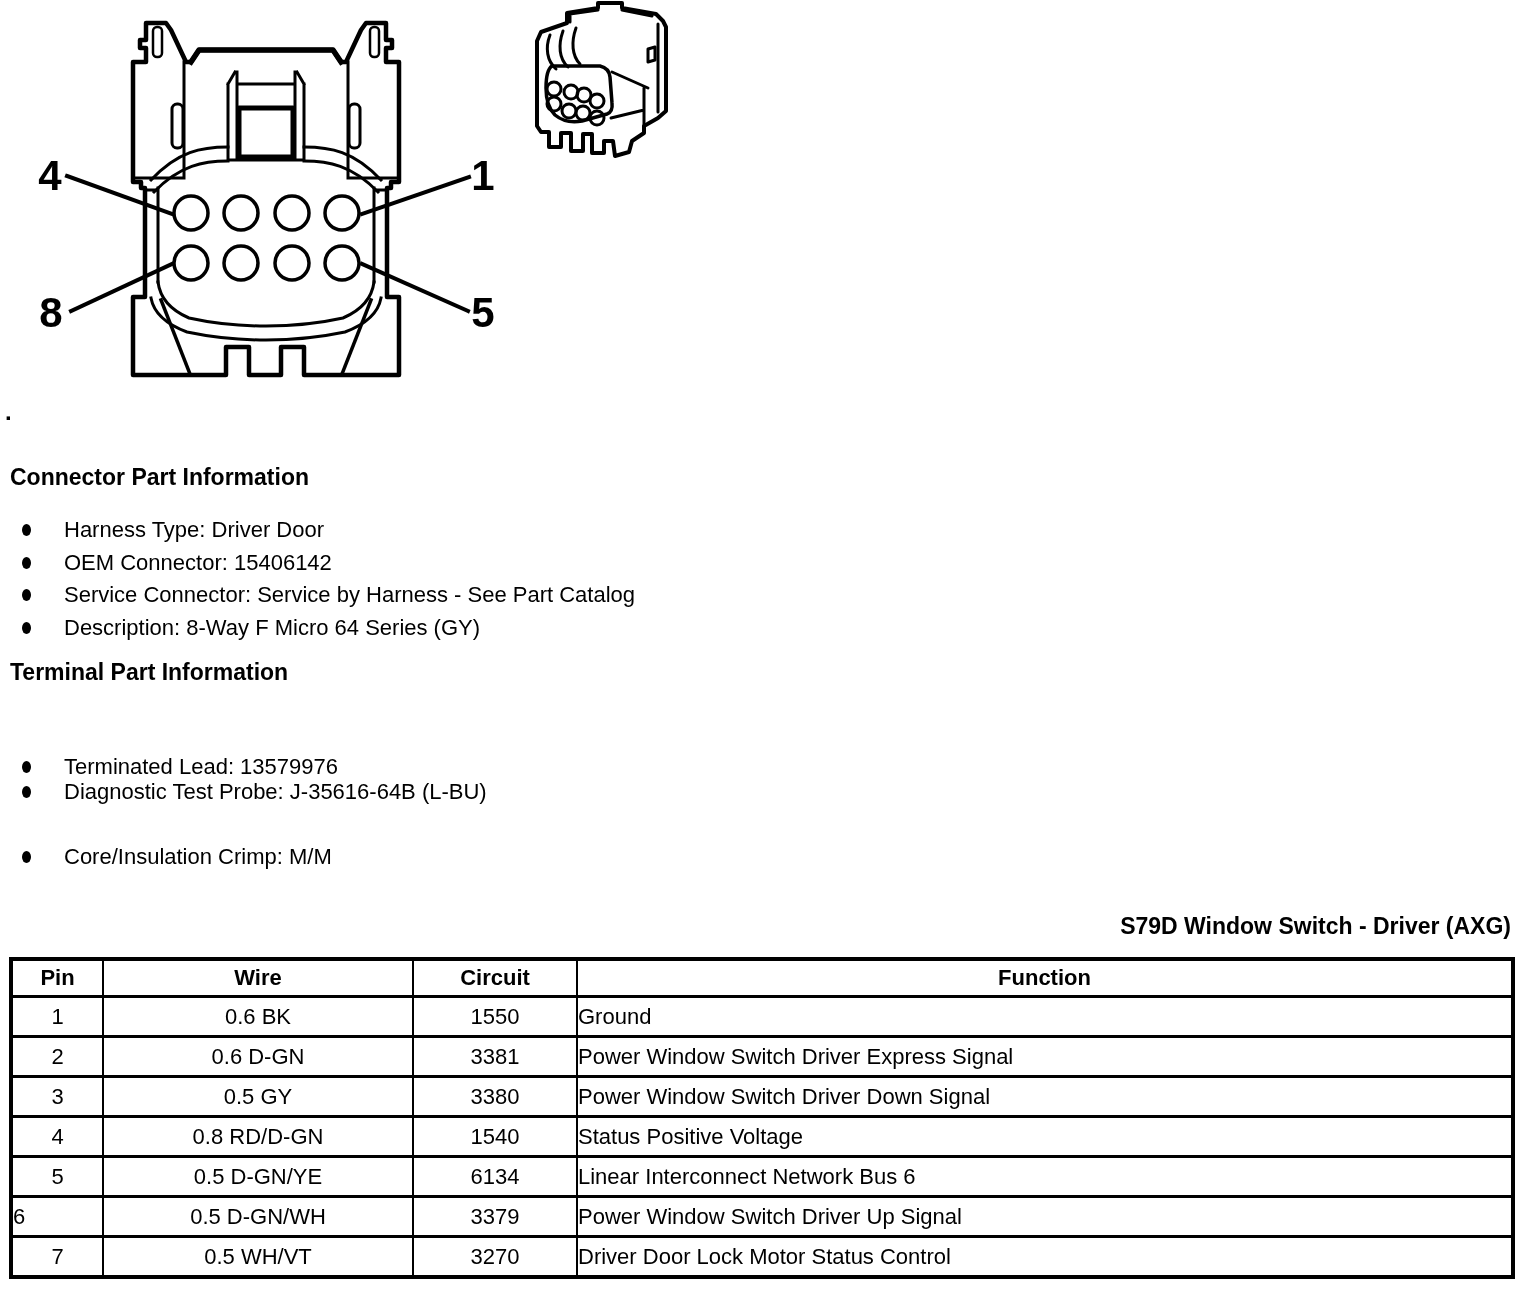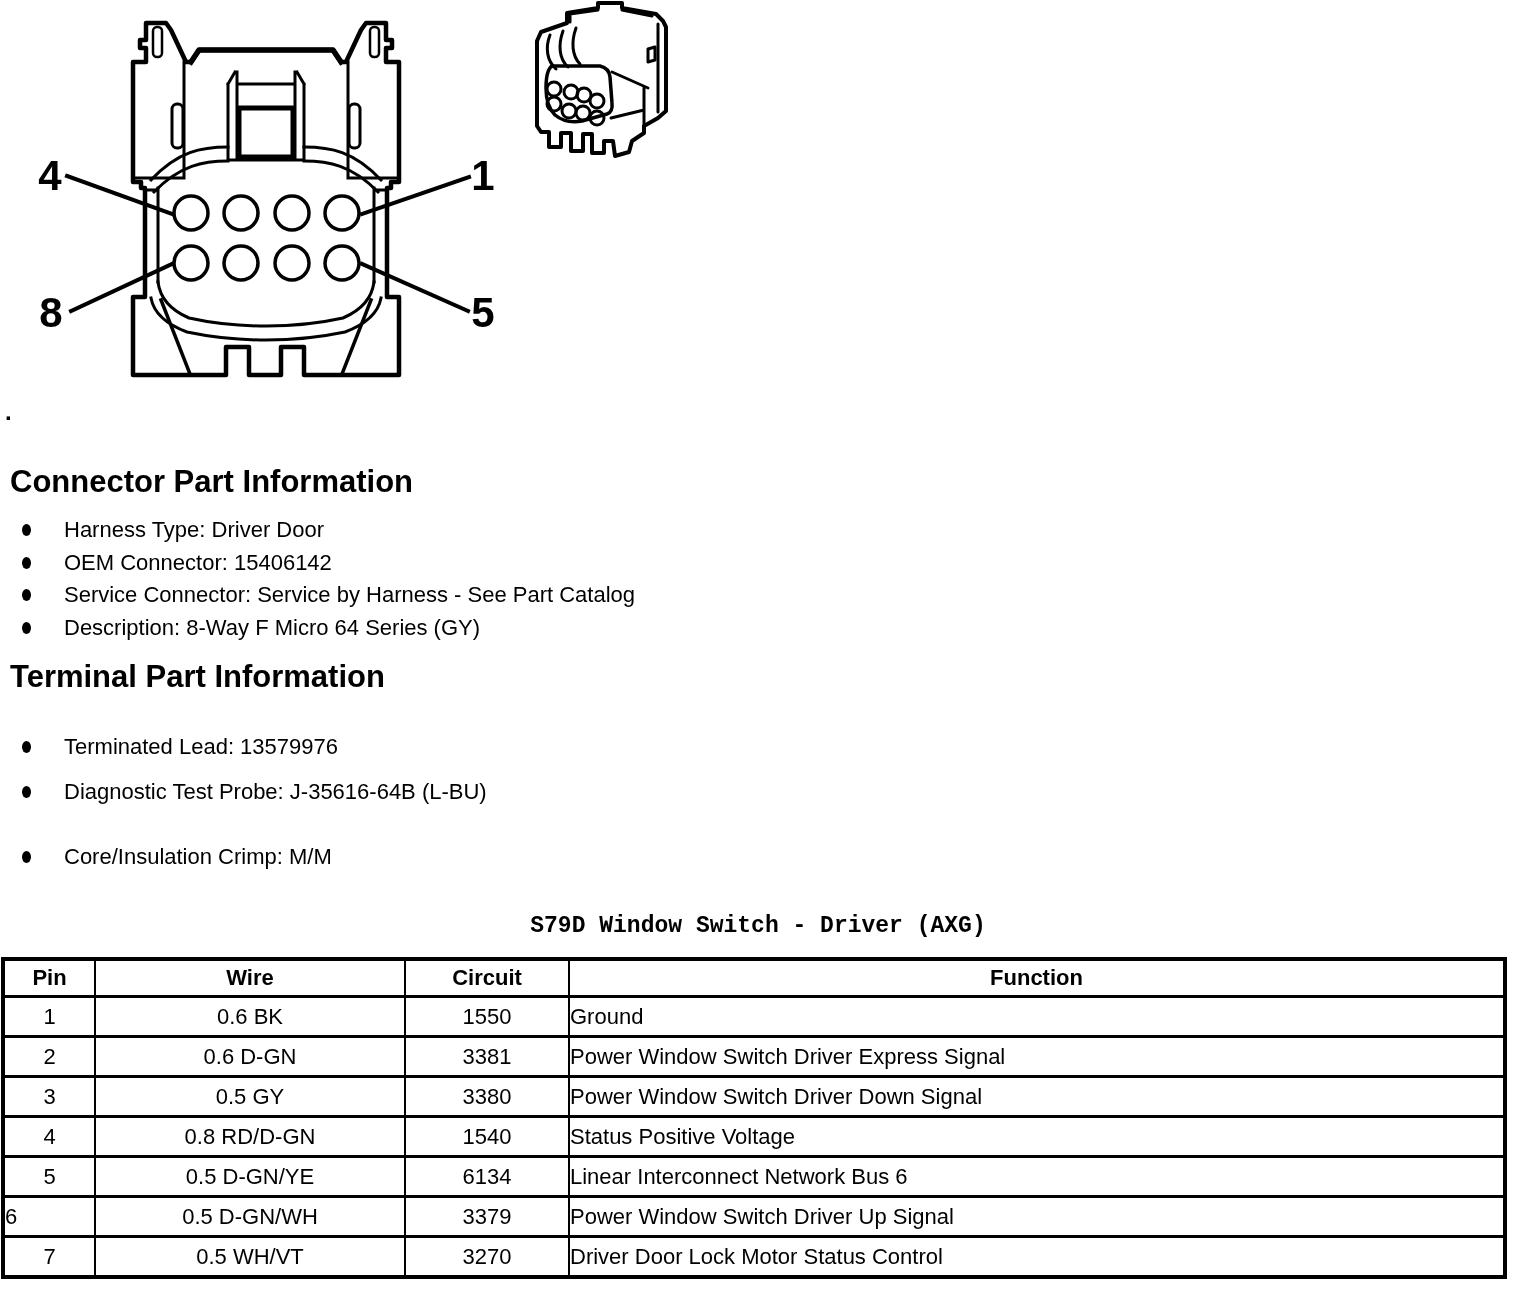--- a/index.html
+++ b/index.html
@@ -1,26 +1,26 @@
 <!DOCTYPE html>
 <html><head>
 <meta charset="utf-8">
 <style>
   html,body{margin:0;padding:0;background:#fff;}
   body{width:1520px;height:1304px;position:relative;font-family:"Liberation Sans",sans-serif;color:#000;overflow:hidden;}
   .page{position:absolute;inset:0;background:#fff;}
   svg.face{position:absolute;left:20px;top:0;}
   svg.iso{position:absolute;left:510px;top:0;}
   .stray{position:absolute;left:5px;top:398px;font-size:24px;font-weight:bold;}
-  h2.sec{position:absolute;left:10px;margin:0;font-size:31px;font-weight:bold;white-space:nowrap;}
+  h2.sec{position:absolute;left:10px;margin:0;font-size:23px;font-weight:bold;white-space:nowrap;}
   .bullet{position:absolute;left:0;height:26px;width:1200px;}
   .dot{position:absolute;left:22px;top:7px;width:9px;height:12px;background:#000;border-radius:50%;}
   .btxt{position:absolute;left:64px;top:0;font-size:22px;line-height:26px;white-space:nowrap;}
-  .tbl-title{position:absolute;left:5px;top:913px;width:1506px;text-align:center;font-size:23px;font-weight:bold;font-family:Liberation Mono, monospace;}
-  table.pin{position:absolute;left:1px;top:957px;width:1506px;border-collapse:collapse;table-layout:fixed;border:4px solid #000;}
+  .tbl-title{position:absolute;left:5px;top:913px;width:1506px;text-align:right;font-size:23px;font-weight:bold;}
+  table.pin{position:absolute;left:9px;top:957px;width:1506px;border-collapse:collapse;table-layout:fixed;border:4px solid #000;}
   table.pin th{border:2px solid #000;border-bottom:3px solid #000;font-size:22px;font-weight:bold;height:34px;padding:0;}
   table.pin td{border-style:solid;border-color:#000;border-width:3px 2px;font-size:22px;height:37px;padding:0;}
   td.c{text-align:center;}
   td.f{text-align:left;padding-left:5px;}
   td.flush{text-align:left;padding-left:2px;}
   .ln{stroke:#000;fill:none;}
 </style>
 </head>
 <body>
 
@@ -124,21 +124,21 @@
   <div class="bullet" style="top:582px">
     <span class="dot"></span>
     <span class="btxt">Service Connector: Service by Harness - See Part Catalog</span>
   </div>
   <div class="bullet" style="top:615px">
     <span class="dot"></span>
     <span class="btxt">Description: 8-Way F Micro 64 Series (GY)</span>
   </div>
 
   <h2 class="sec" style="top:659px">Terminal Part Information</h2>
-  <div class="bullet" style="top:734px">
+  <div class="bullet" style="top:754px">
     <span class="dot"></span>
     <span class="btxt">Terminated Lead: 13579976</span>
   </div>
   <div class="bullet" style="top:779px">
     <span class="dot"></span>
     <span class="btxt">Diagnostic Test Probe: J-35616-64B (L-BU)</span>
   </div>
   <div class="bullet" style="top:844px">
     <span class="dot"></span>
     <span class="btxt">Core/Insulation Crimp: M/M</span>

